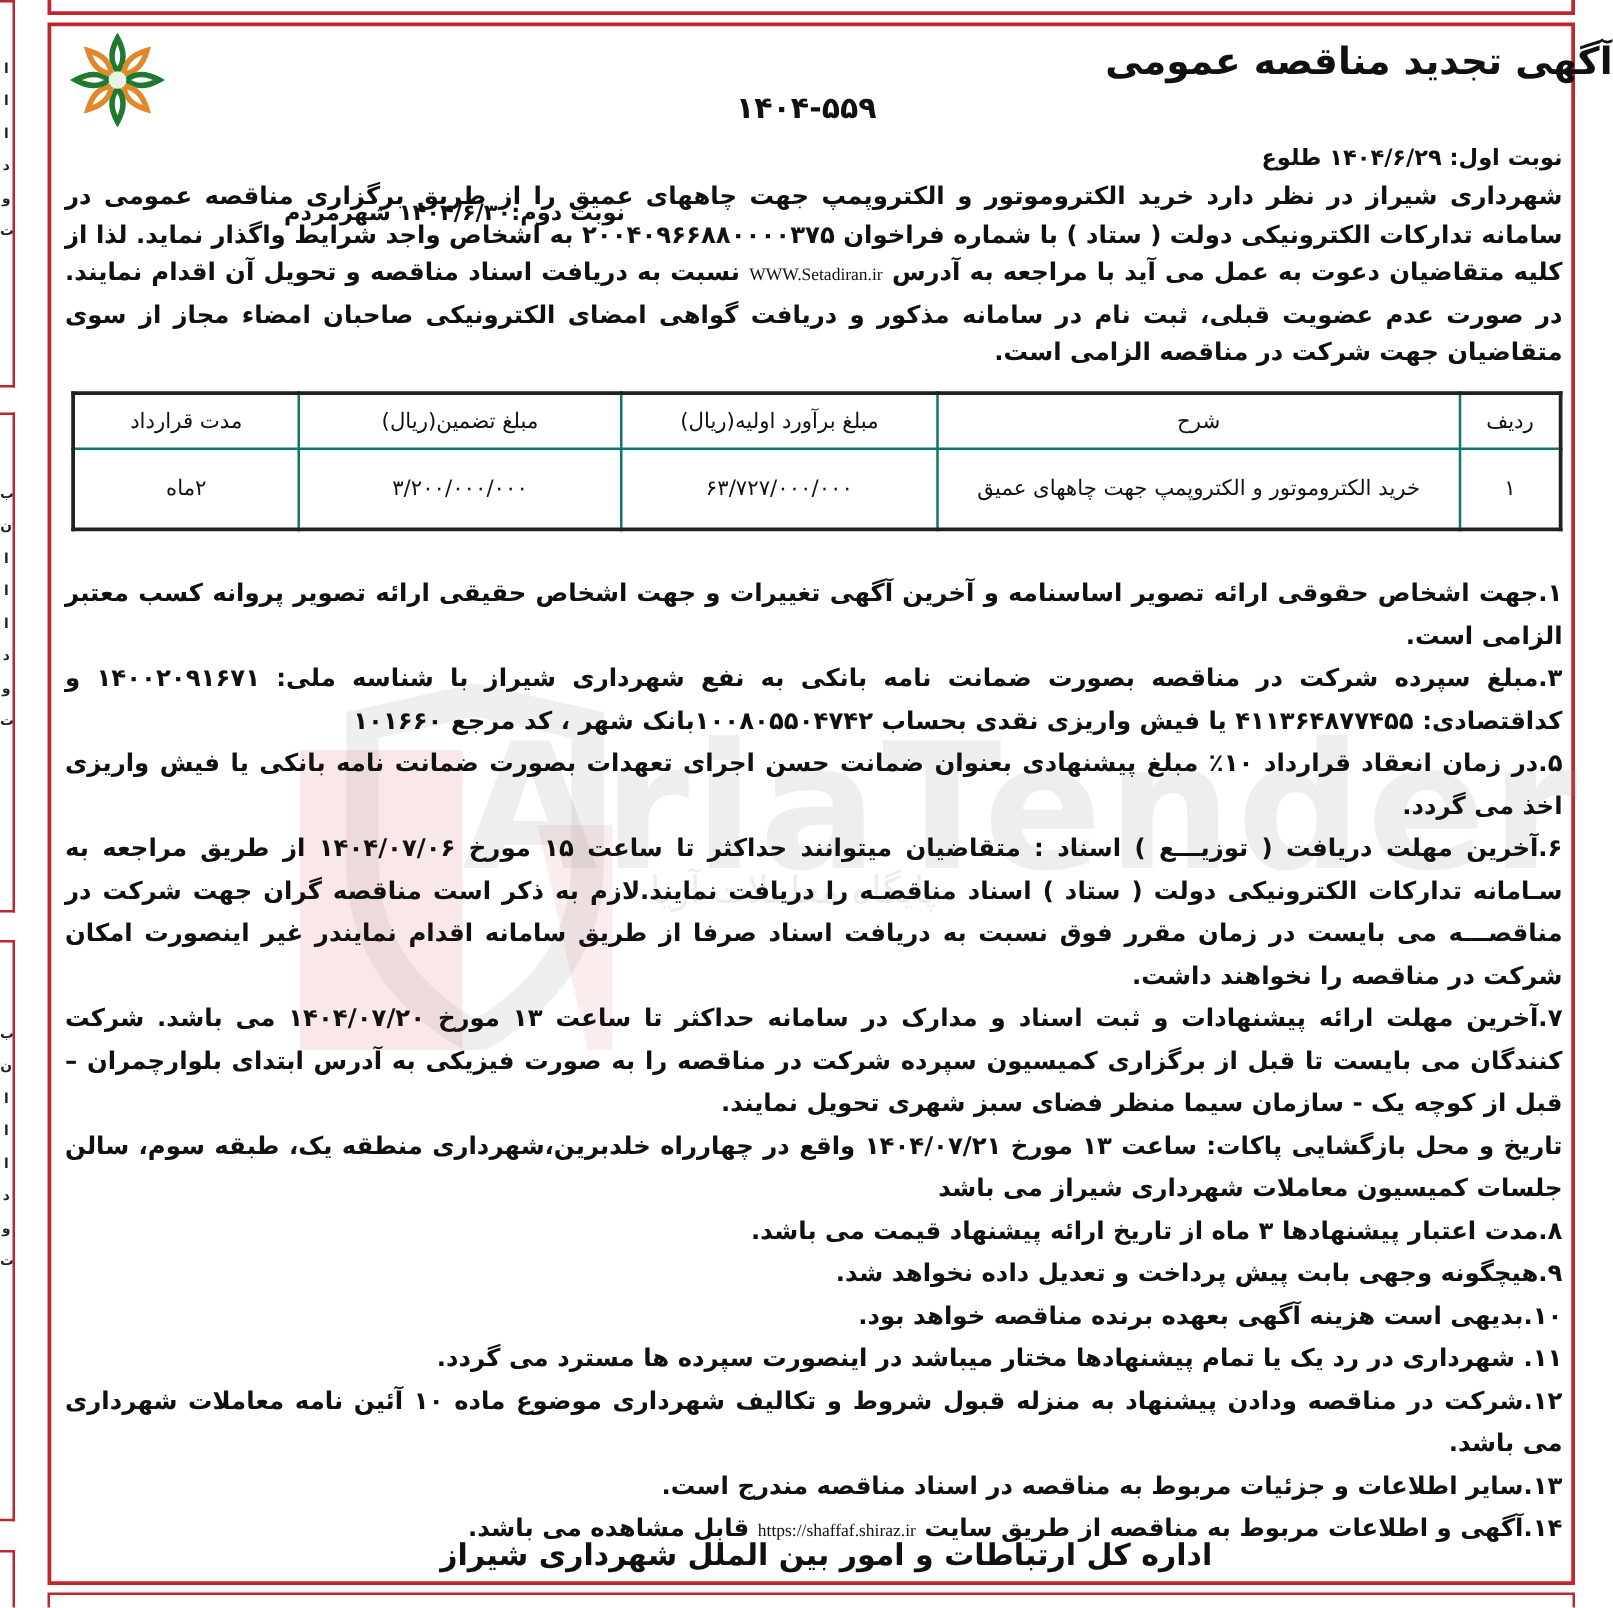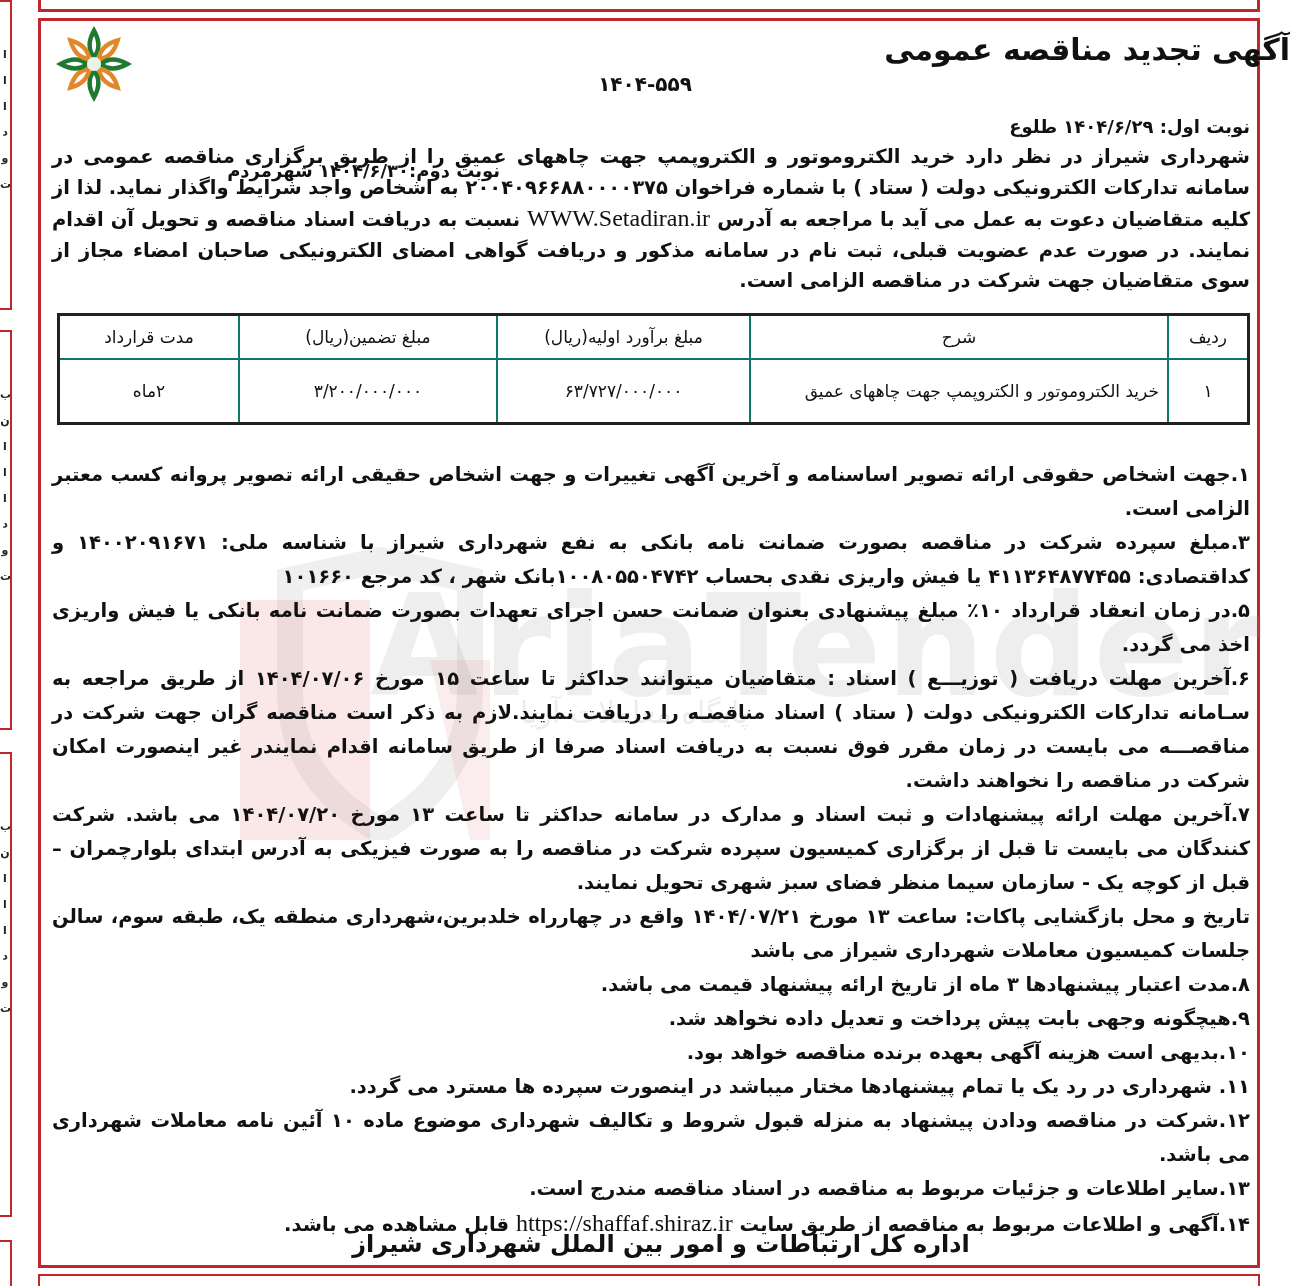--- a/index.html
+++ b/index.html
@@ -10,35 +10,35 @@
                 border:2px solid #c0272d; border-left:none; background:#fff; }
   .side-strip span { display:block; font-size:11px; font-weight:bold; text-align:center; line-height:26px; color:#222; }
   .bottom-strip { position:absolute; left:38px; top:1274px; width:1222px; height:20px;
                   border:2px solid #c0272d; box-sizing:border-box; }
   .watermark { position:absolute; left:230px; top:540px; width:720px; height:300px; pointer-events:none; }
   .wm-text { position:absolute; left:370px; top:565px; font-size:140px; font-weight:bold;
              color:rgba(150,150,150,0.16); font-family:"DejaVu Sans", sans-serif; letter-spacing:4px; }
   .wm-sub { position:absolute; left:520px; top:695px; font-size:30px; color:rgba(150,150,150,0.18); }
   .logo { position:absolute; left:50px; top:26px; width:88px; height:76px; }
   .title { position:absolute; left:0; right:0; top:32px; text-align:right; font-size:30px; font-weight:bold; }
-  .subtitle { position:absolute; left:0; right:0; top:72px; text-align:center; font-size:20px; font-weight:bold; letter-spacing:1px; }
+  .subtitle { position:absolute; left:0; right:0; top:72px; text-align:center; font-size:24px; font-weight:bold; letter-spacing:1px; }
   .content { position:absolute; left:52px; right:40px; direction:rtl; font-weight:bold; color:#111; }
   .pub-line { top:116px; font-size:18px; height:24px; }
   .pub-first { position:absolute; right:0; top:0; }
   .pub-second { position:absolute; right:750px; top:0;margin-top:44px; }
   .intro { top:142px; font-size:19.5px; line-height:30.5px; text-align:justify; text-align-last:right; }
   table.tender { position:absolute; left:57px; top:313px; width:1193px; border-collapse:collapse; direction:rtl;
                  border:3px solid #222; font-size:17px; }
   table.tender th, table.tender td { border:2px solid #0f766e; text-align:center; font-weight:normal; padding:0 8px; }
   table.tender th { height:42px; }
   table.tender td { height:62px; }
   .items { top:458px; font-size:19.5px; line-height:34px; }
   .items p { margin:0; text-align:justify; text-align-last:right; }
   .footer { position:absolute; left:0; right:0; top:1230px; text-align:center; font-size:24px; font-weight:bold; direction:rtl;padding-left:32px; }
-  .ltr { direction:ltr; unicode-bidi:embed; font-family:"Liberation Serif", serif; font-weight:normal; font-size:24px; }
+  .ltr { direction:ltr; unicode-bidi:embed; font-family:"Liberation Serif", serif; font-weight:normal; font-size:14px; }
 </style>
 </head>
 <body>
 
 <div class="side-strip" style="top:0;height:310px;padding-top:40px;">
   <span>ا</span>
   <span>ا</span>
   <span>ا</span>
   <span>د</span>
   <span>و</span>
@@ -116,21 +116,21 @@
       <th style="width:62px">ردیف</th>
       <th style="width:400px">شرح</th>
       <th style="width:235px">مبلغ برآورد اولیه(ریال)</th>
       <th style="width:240px">مبلغ تضمین(ریال)</th>
       <th>مدت قرارداد</th>
     </tr>
   </thead>
   <tbody>
     <tr>
       <td>۱</td>
-      <td style="text-align:right">خرید الکتروموتور و الکتروپمپ جهت چاههای عمیق</td>
+      <td style="">خرید الکتروموتور و الکتروپمپ جهت چاههای عمیق</td>
       <td>۶۳/۷۲۷/۰۰۰/۰۰۰</td>
       <td>۳/۲۰۰/۰۰۰/۰۰۰</td>
       <td>۲ماه</td>
     </tr>
   </tbody>
 </table>
 
 <div class="content items">
   <p>۱.جهت اشخاص حقوقی ارائه تصویر اساسنامه و آخرین آگهی تغییرات و جهت اشخاص حقیقی ارائه تصویر پروانه کسب معتبر الزامی است.</p>
   <p>۳.مبلغ سپرده شرکت در مناقصه بصورت ضمانت نامه بانکی به نفع شهرداری شیراز با شناسه ملی: ۱۴۰۰۲۰۹۱۶۷۱ و کداقتصادی: ۴۱۱۳۶۴۸۷۷۴۵۵ یا فیش واریزی نقدی بحساب ۱۰۰۸۰۵۵۰۴۷۴۲بانک شهر ، کد مرجع ۱۰۱۶۶۰</p>

